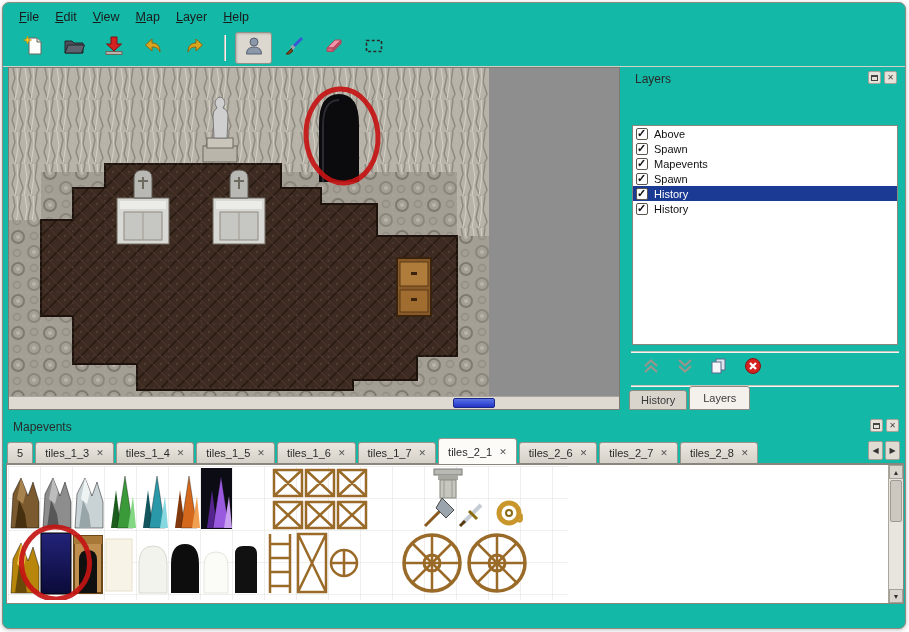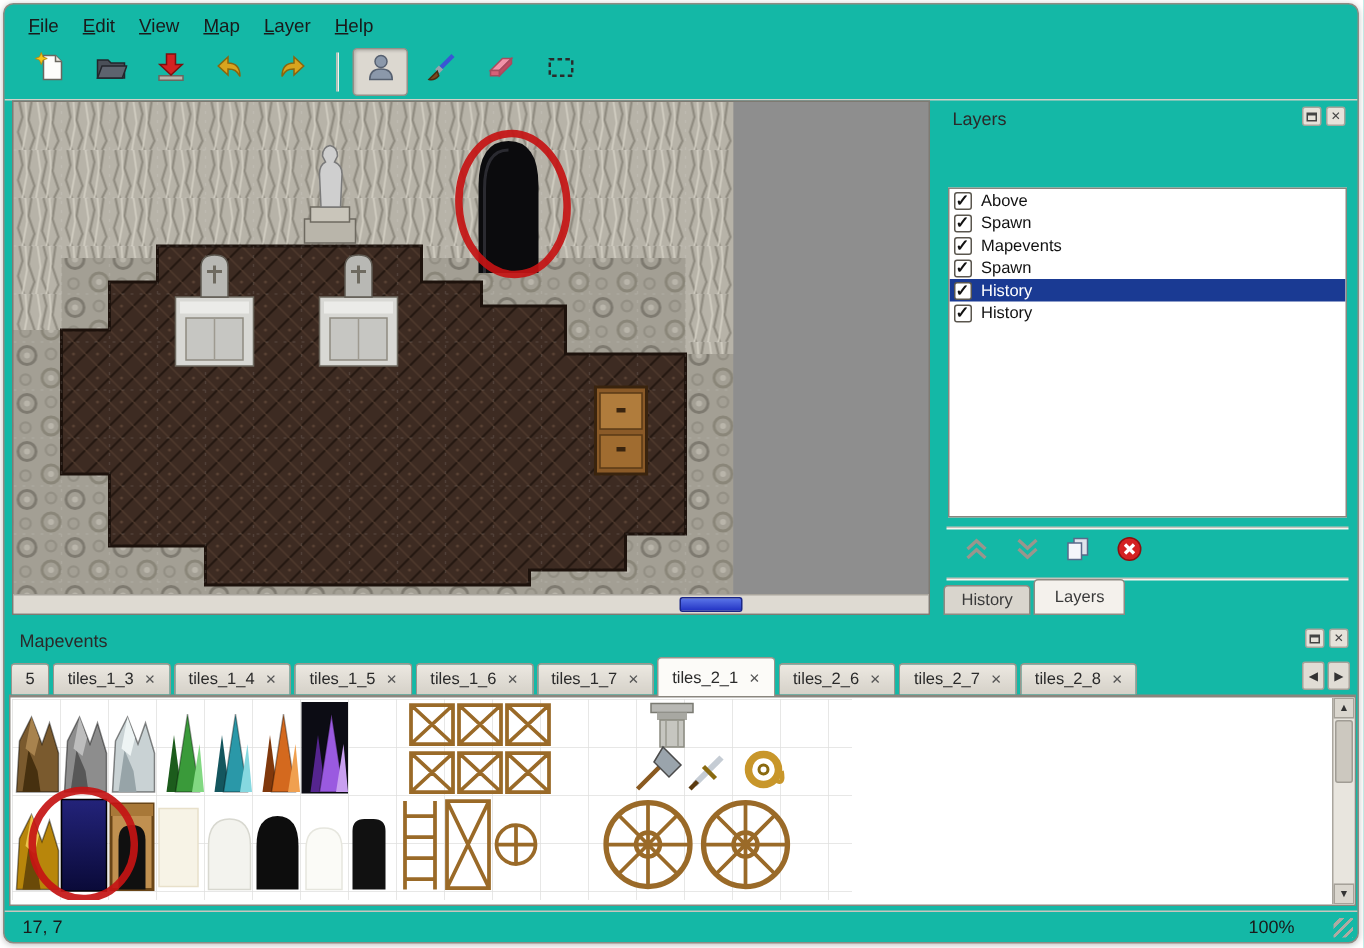--- a/index.html
+++ b/index.html
@@ -445,19 +445,14 @@
             <span>▲</span>
           </span>
         <div class="vs-thumb"></div>
         <span class="vs-btn down">
             <span>▼</span>
           </span>
       </div>
     </div>
   </div>
 
-  <div class="statusbar">
-    <span class="status-coords">17, 7</span>
-    <span class="status-zoom">100%</span>
-    <span class="resize-grip"></span>
-  </div>
 
 </div>
 
 </body></html>

